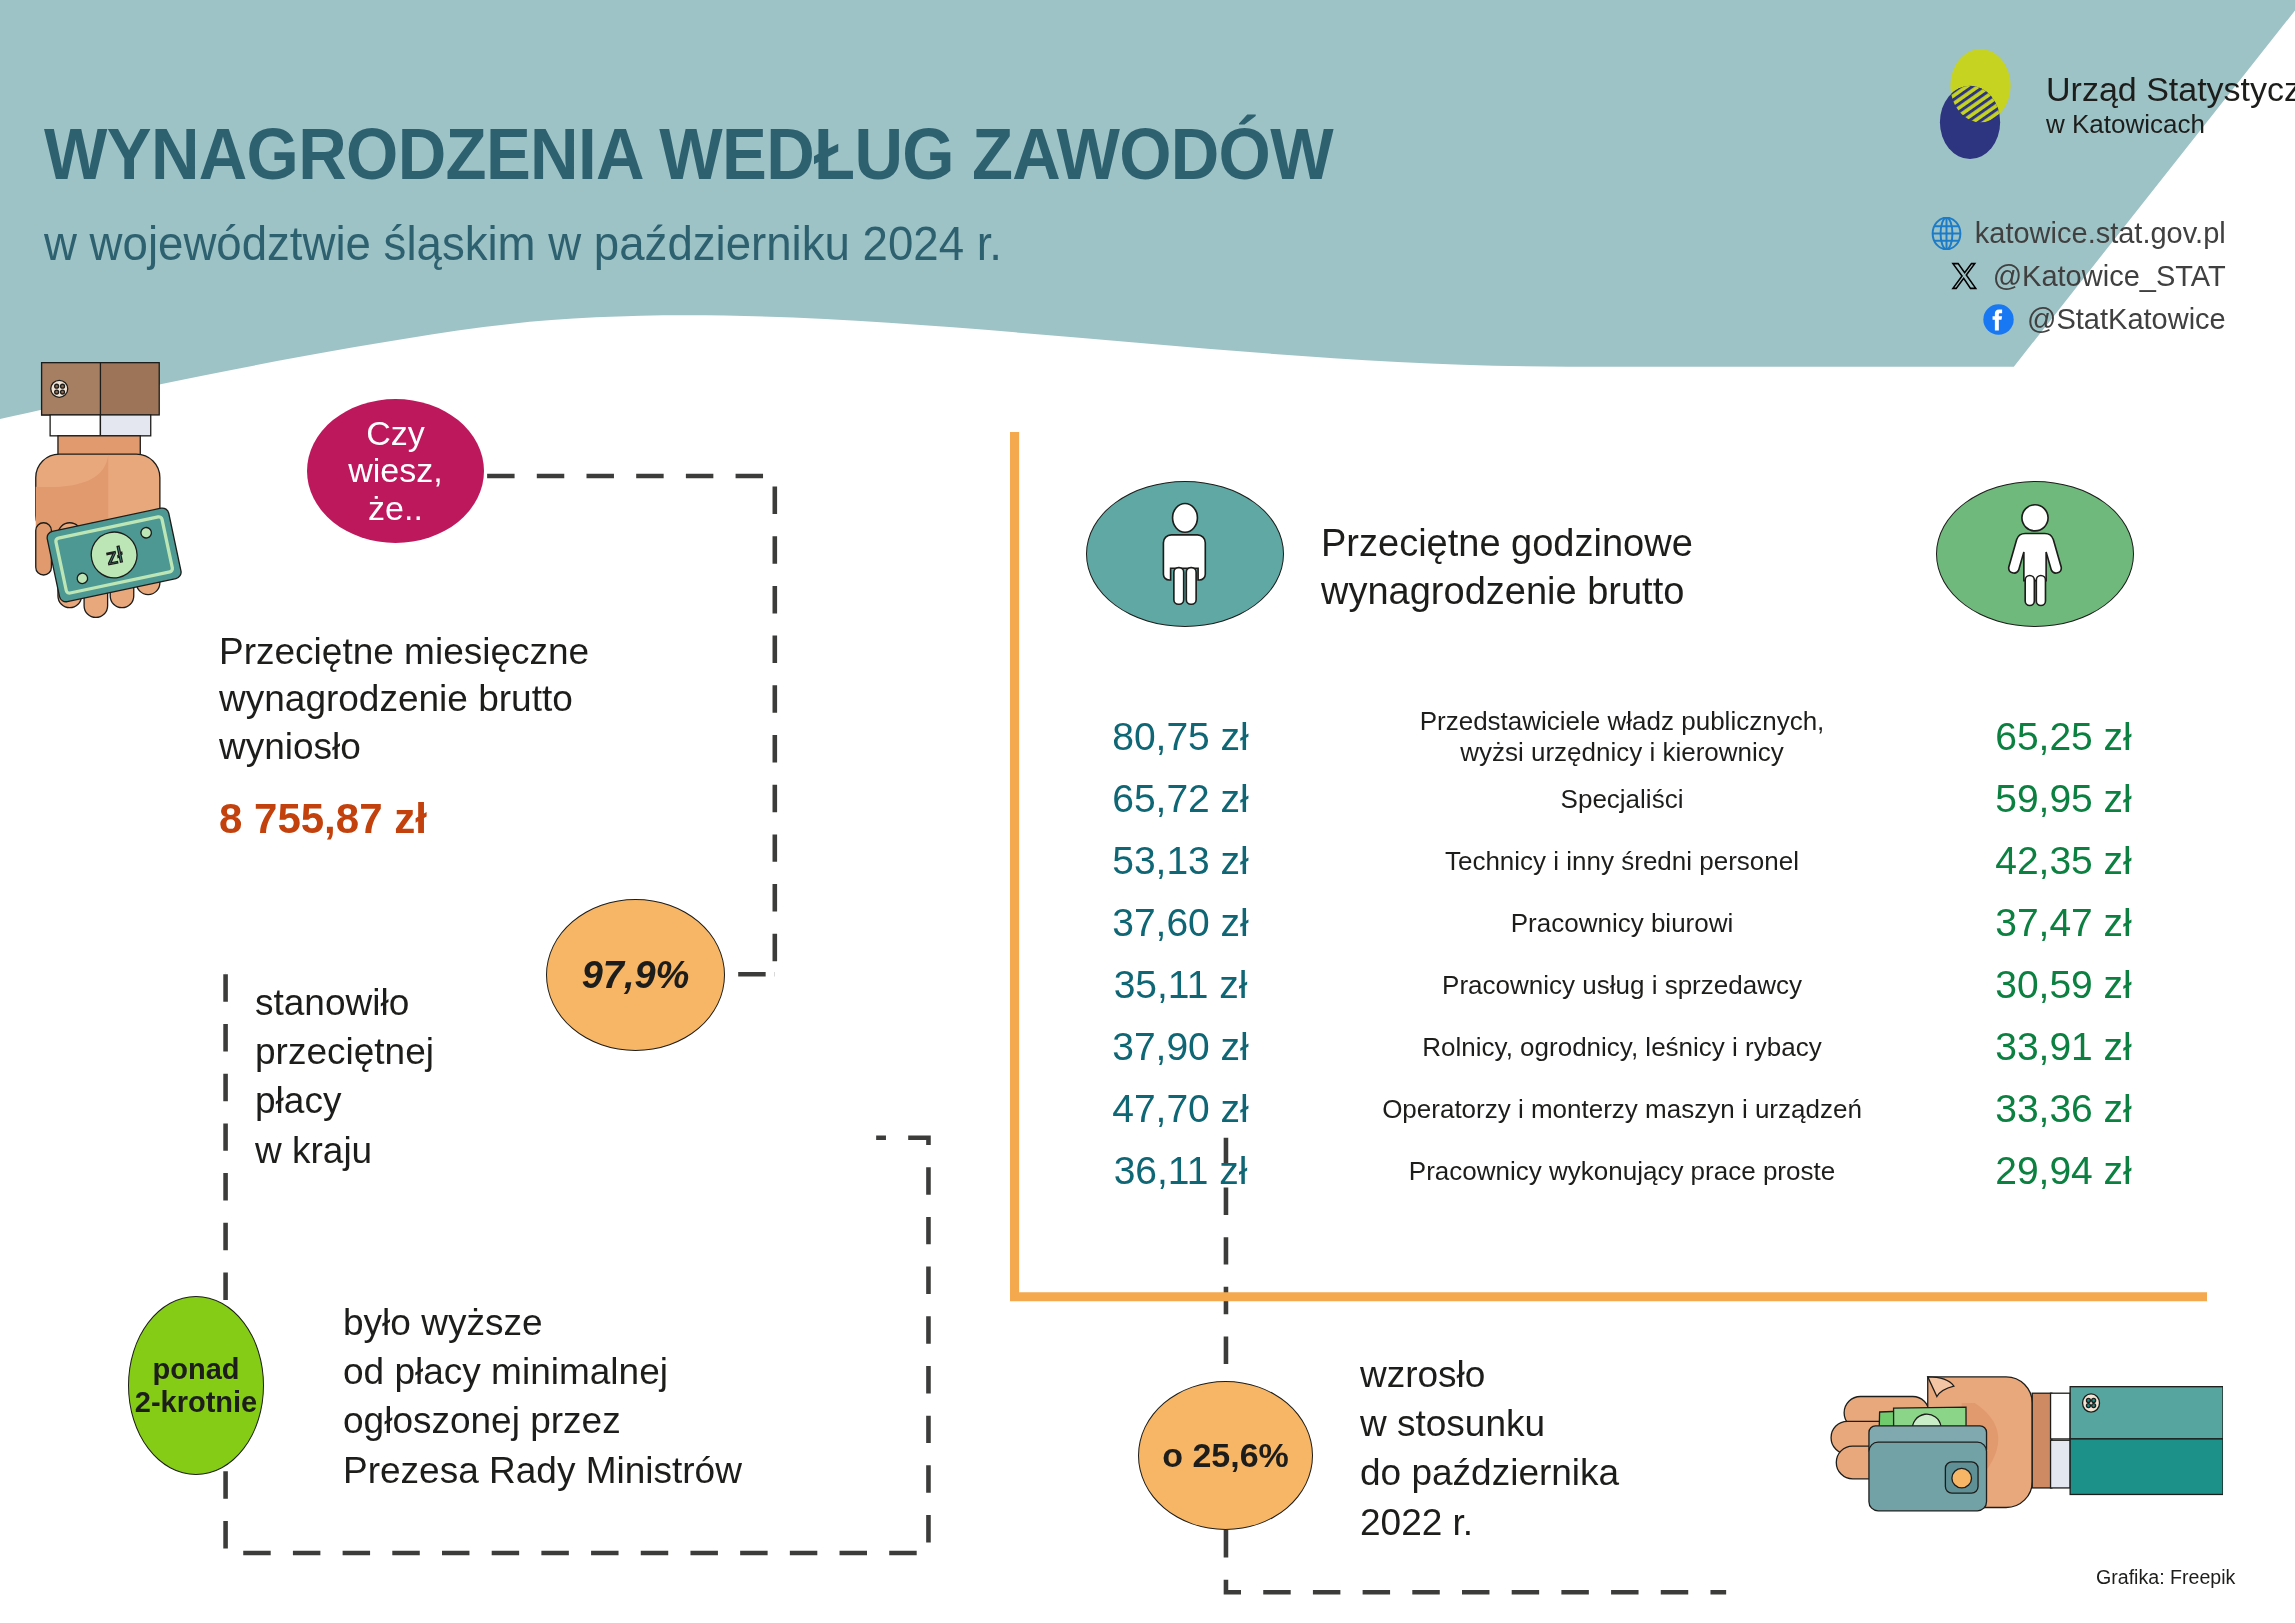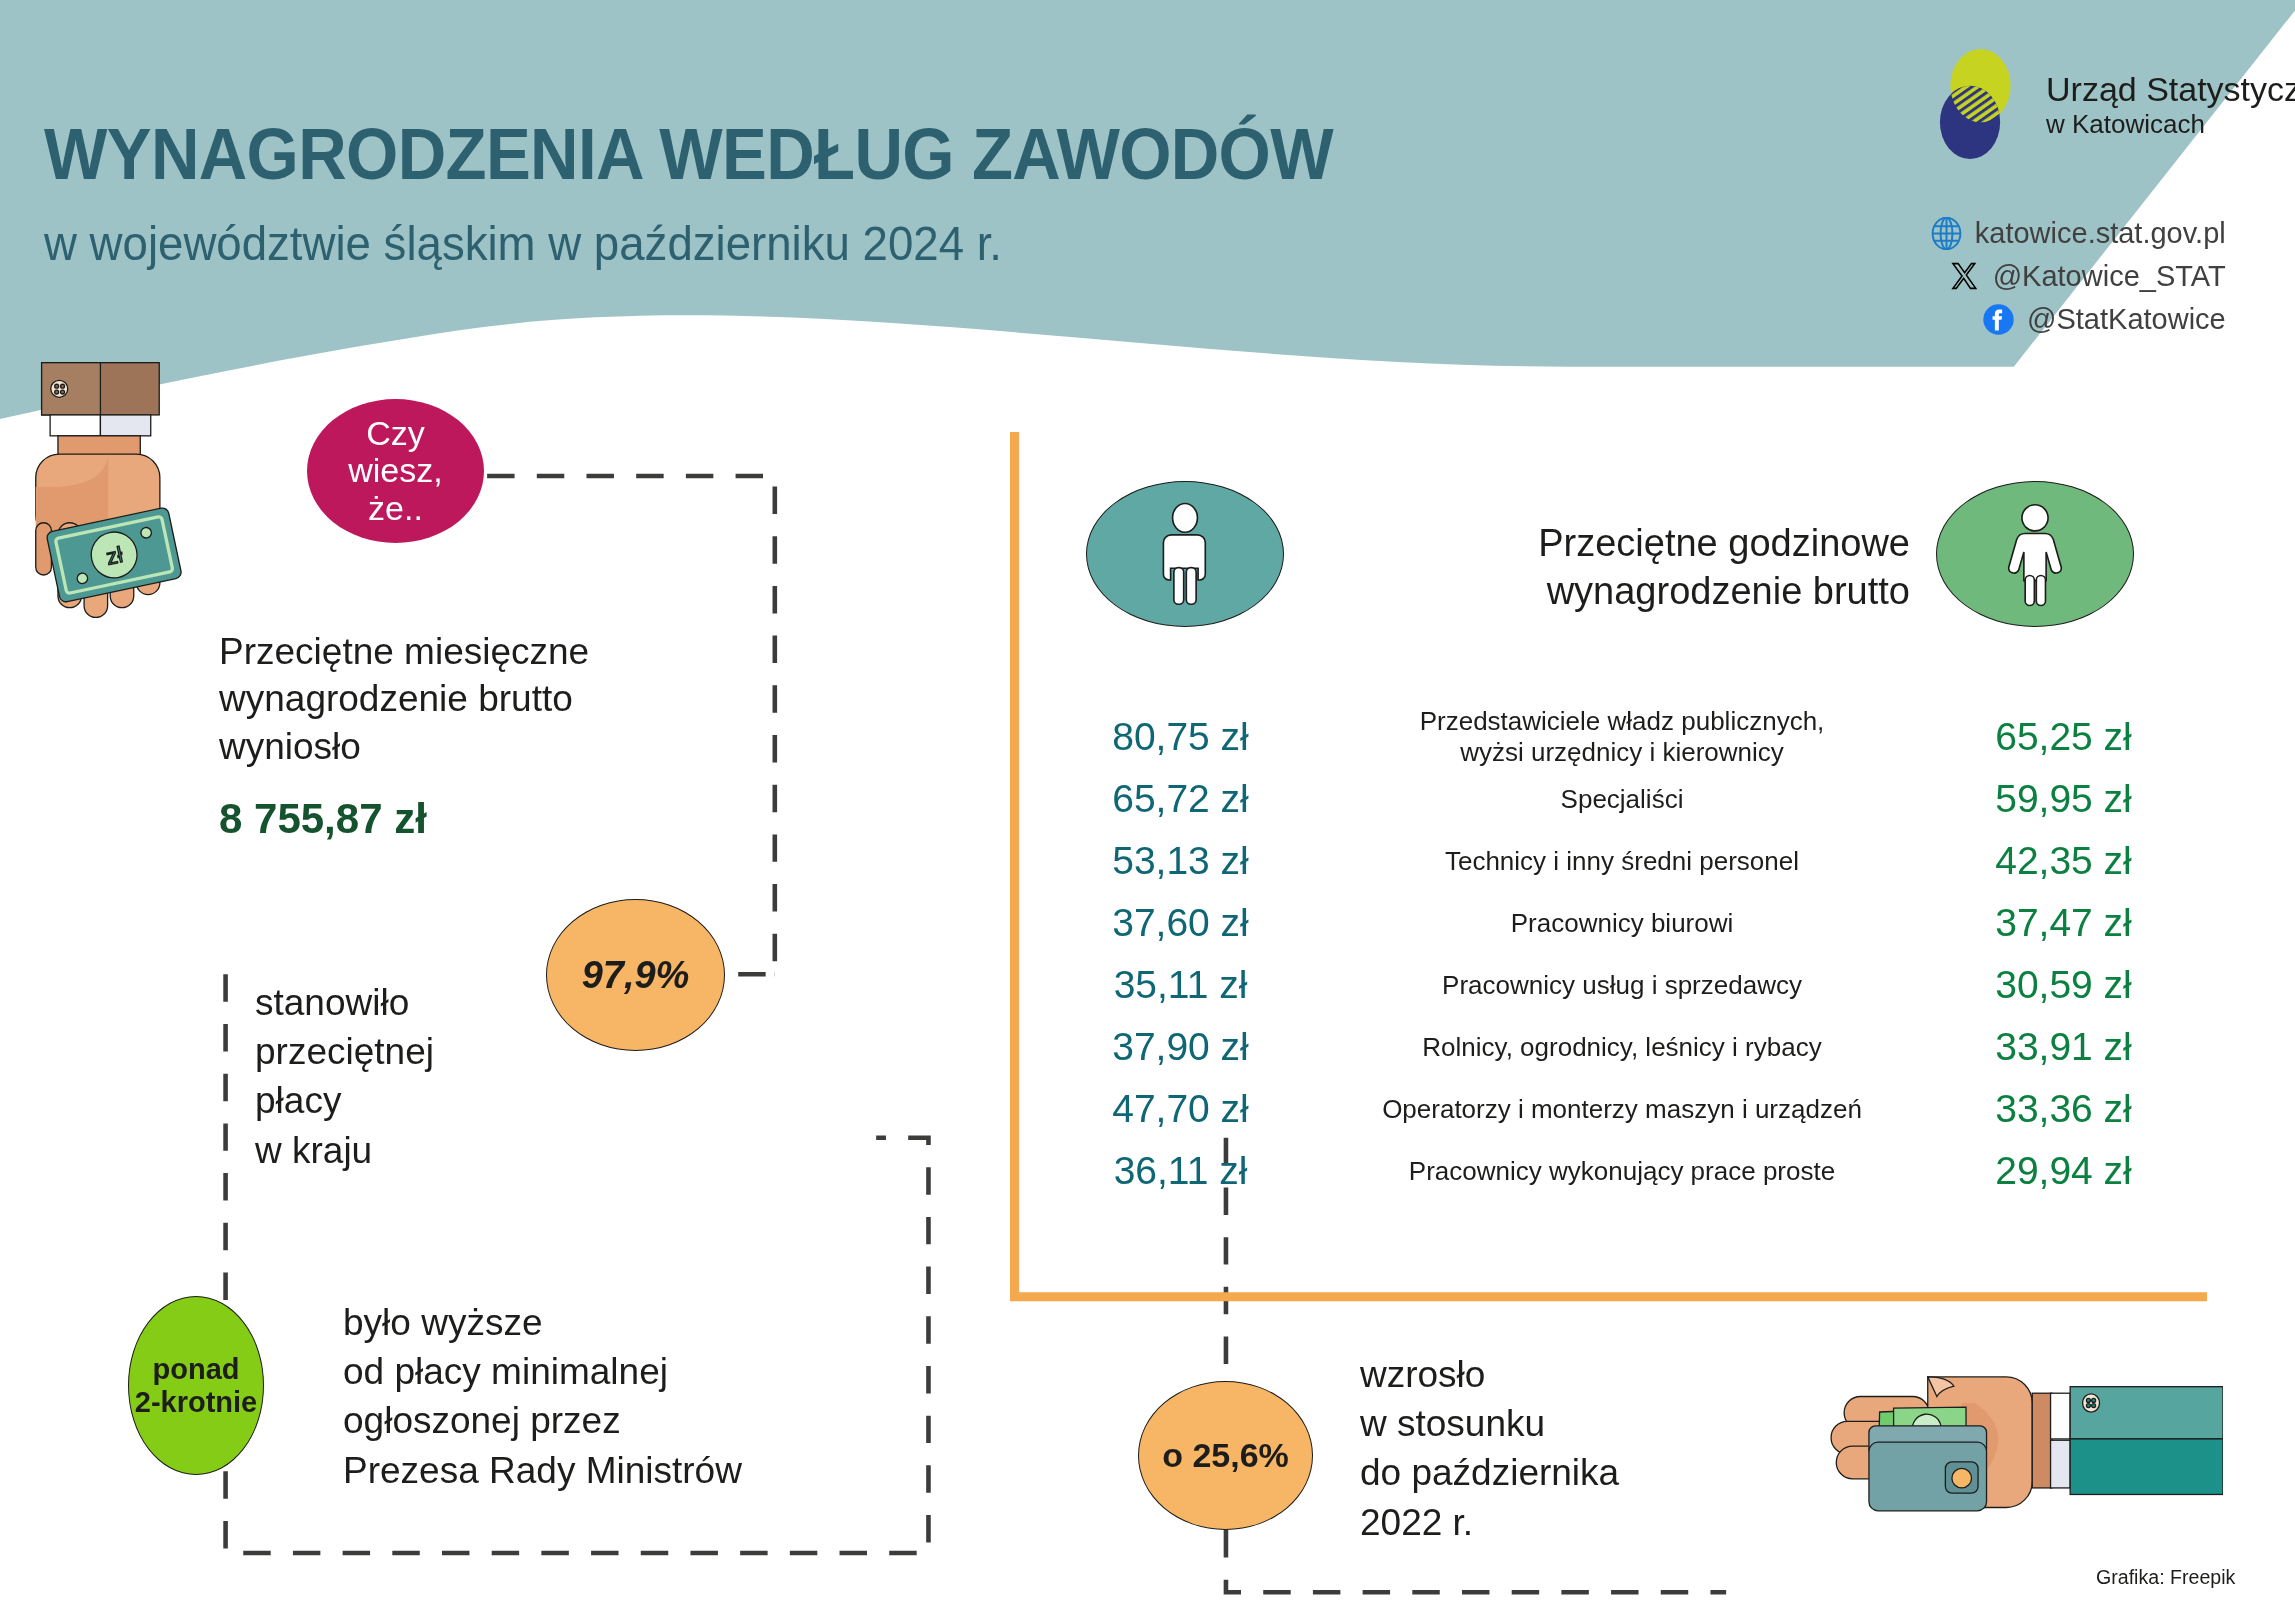--- a/index.html
+++ b/index.html
@@ -50,21 +50,21 @@
     display:flex;flex-direction:column;align-items:center;justify-content:center;
     color:#ffffff;font-size:34px;line-height:1.1;text-align:center;
   }
 
   .left-text-1{
     position:absolute;left:219px;top:628px;
     font-size:37px;line-height:1.28;color:#1d1d1b;
   }
   .left-big-num{
     position:absolute;left:219px;top:795px;
-    font-size:42px;font-weight:700;color:#14532d;text-align:center;
+    font-size:42px;font-weight:700;color:#c2410c;text-align:center;
   }
 
   .circle-979{
     position:absolute;left:546px;top:899px;width:177px;height:150px;
     background:#F7B665;border:1.3px solid #1d1d1b;border-radius:50%;
     display:flex;align-items:center;justify-content:center;
     font-size:38px;font-weight:700;color:#1d1d1b;font-style:italic;
   }
   .left-text-2{
     position:absolute;left:255px;top:978px;
@@ -91,21 +91,21 @@
   .person-badge{
     position:absolute;width:196px;height:144px;border-radius:50%;
     border:1.3px solid #1d1d1b;
     display:flex;align-items:center;justify-content:center;
   }
   .person-m{left:1086px;top:481px;background:#5FA8A4;}
   .person-f{left:1936px;top:481px;background:#6FB97C;}
 
   .table-title{
     position:absolute;left:1321px;top:520px;width:589px;
-    text-align:right;font-size:38px;line-height:1.25;color:#1d1d1b;
+    text-align:left;font-size:38px;line-height:1.25;color:#1d1d1b;
   }
 
   .wage-table{
     position:absolute;left:1040px;top:706px;width:1164px;
     border-collapse:collapse;
   }
   .wage-table td{padding:0;vertical-align:middle;}
   .wage-table tr{height:62px;}
   .c-men{width:281px;text-align:center;font-size:39px;color:#0F6675;white-space:nowrap;}
   .c-occ{width:602px;text-align:center;font-size:26px;line-height:1.18;color:#1d1d1b;}

